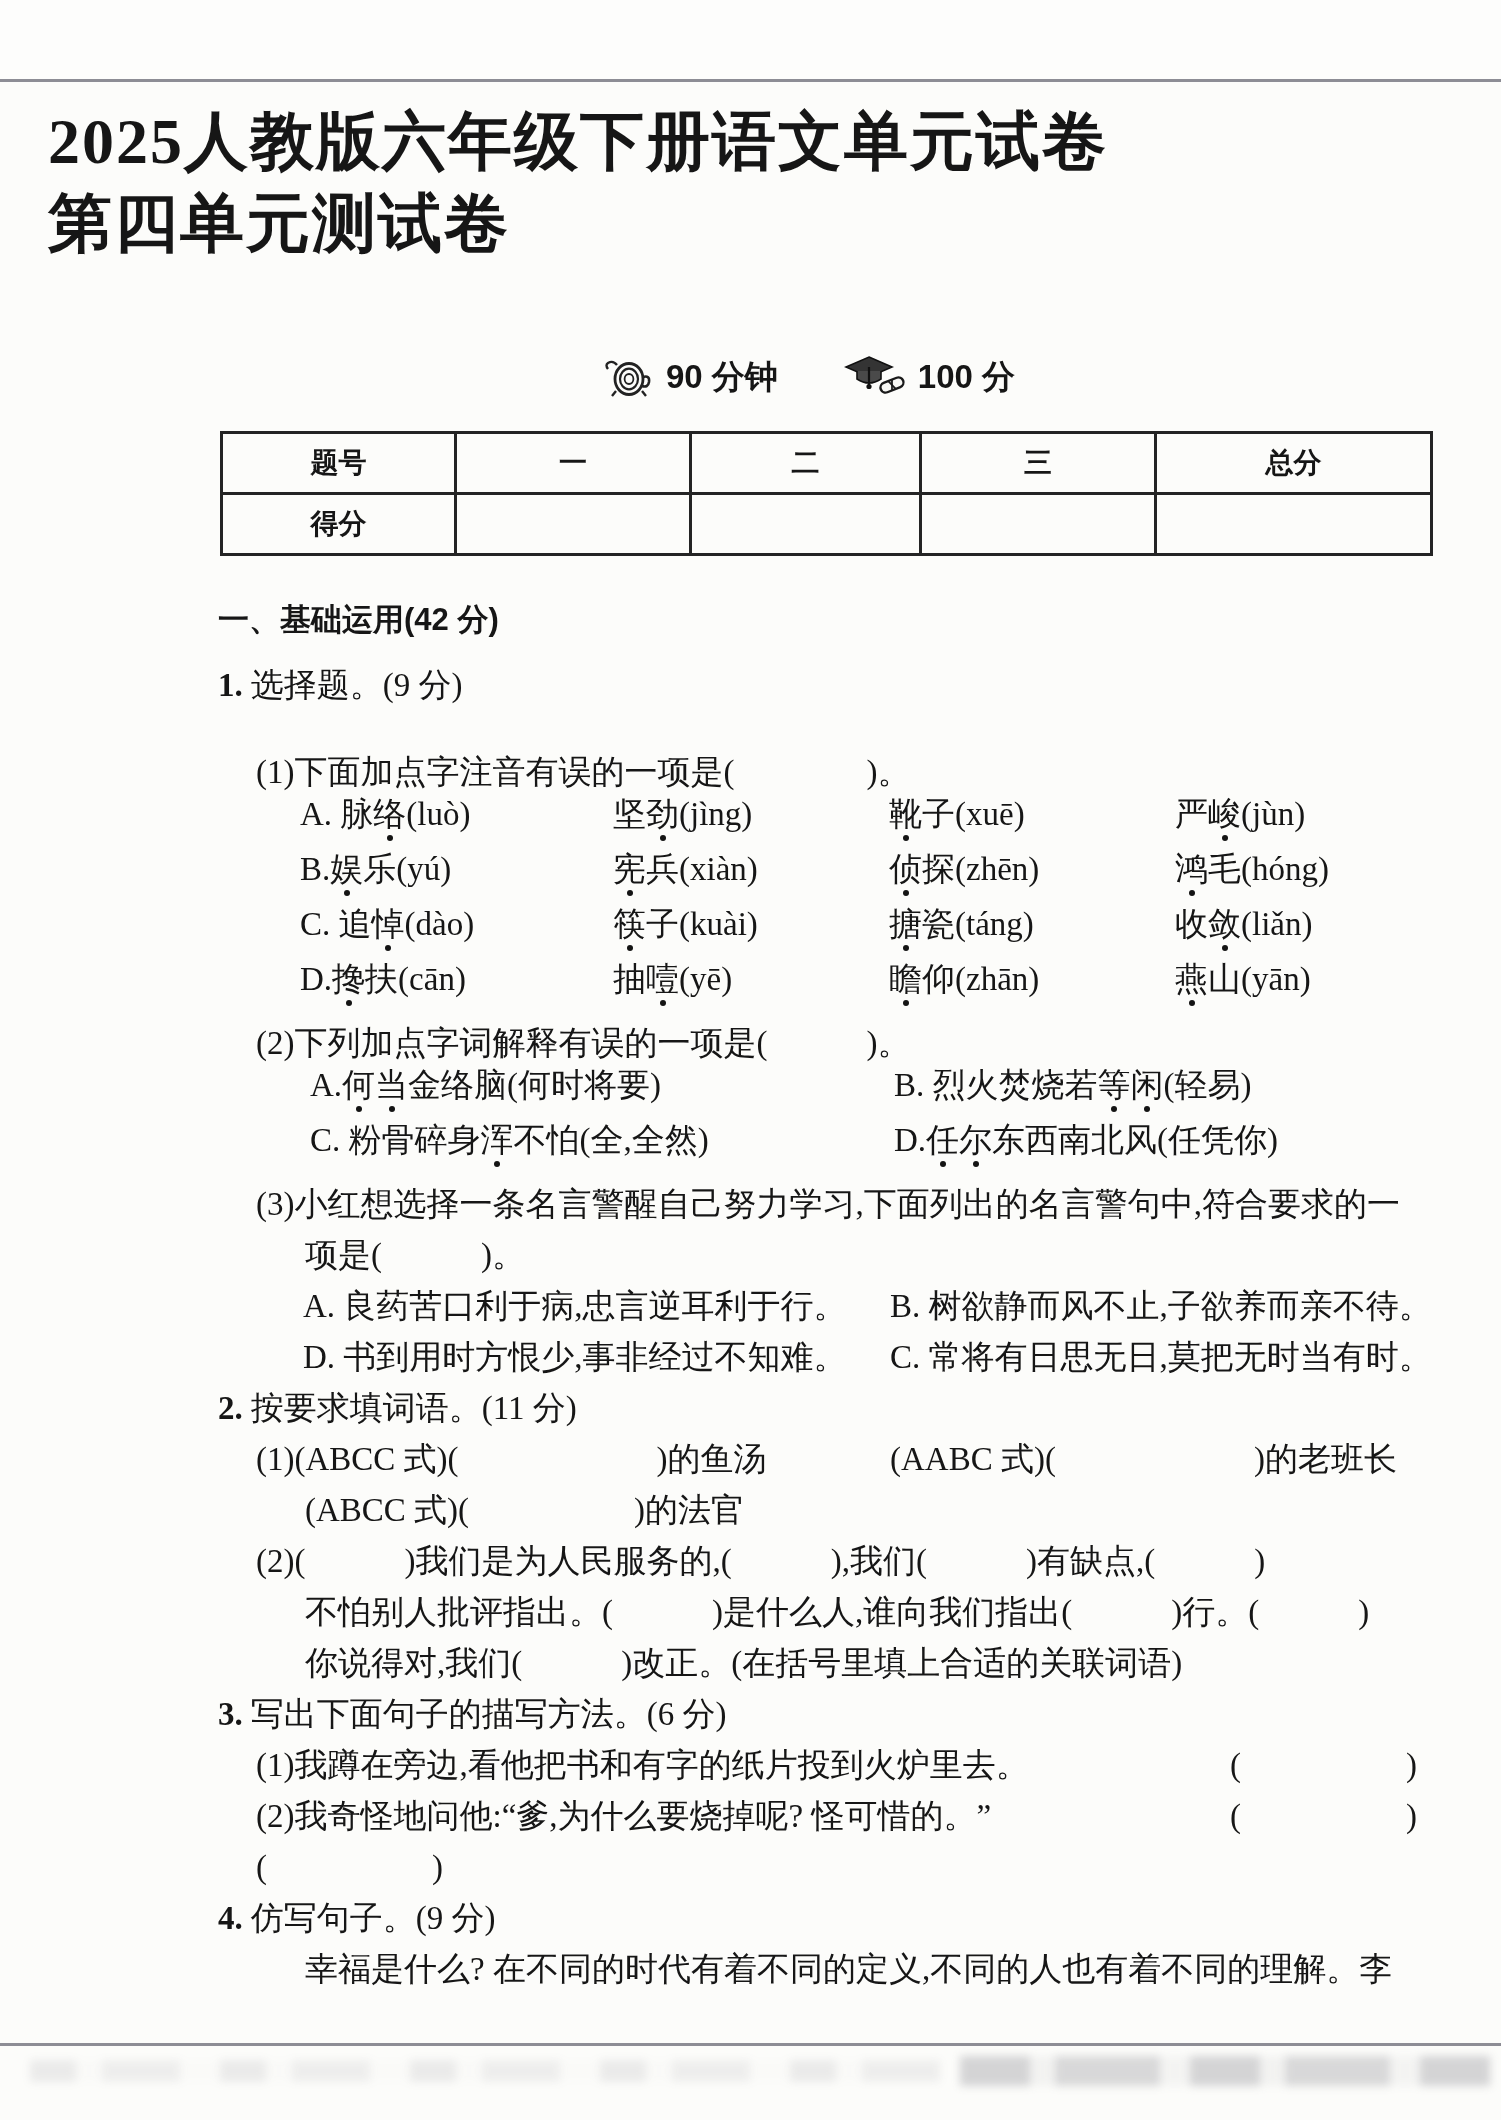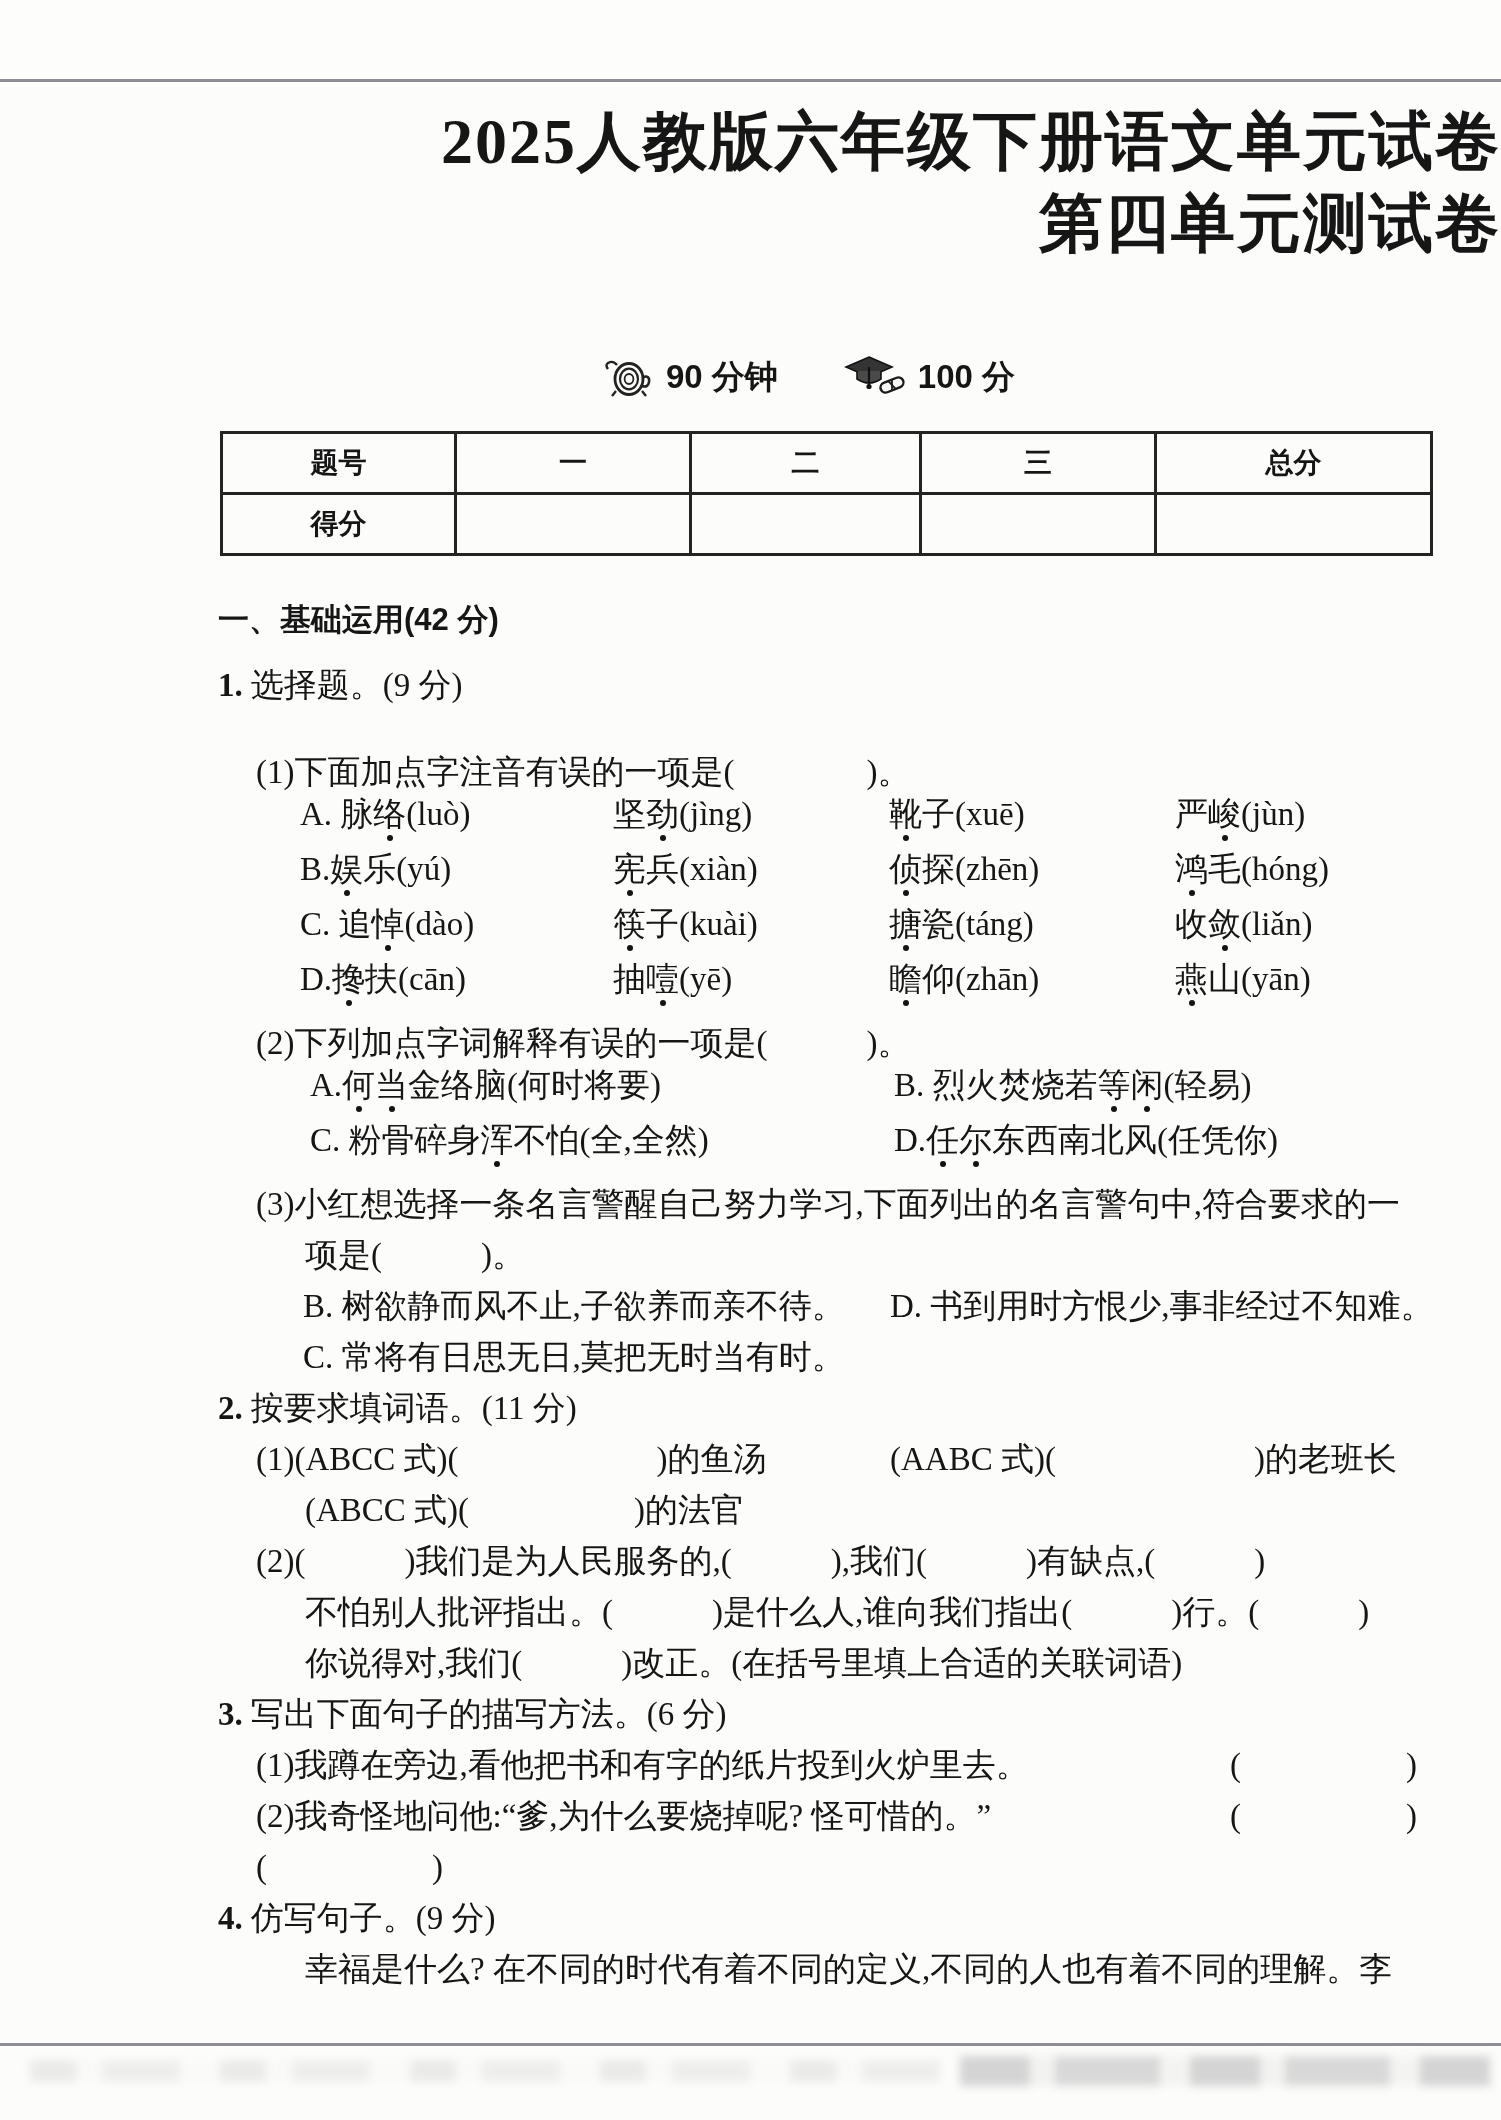--- a/index.html
+++ b/index.html
@@ -4,21 +4,21 @@
 <style>
   html,body{margin:0;padding:0;background:#e9e9e9;}
   .paper{
     position:relative;width:1501px;height:2120px;margin:0 auto;
     background:#fcfcfa;color:#161616;overflow:hidden;
     font-family:"Liberation Serif","DejaVu Serif",serif;
   }
   
   .topstrip{height:79px;background:#fdfdfc;border-bottom:3px solid #8d8d95;}
   
-  .t1,.t2{text-align:right;font-weight:900;font-size:64px;letter-spacing:2px;line-height:1.12;}
+  .t1,.t2{text-align:left;font-weight:900;font-size:64px;letter-spacing:2px;line-height:1.12;padding-left:48px;}
   .t1{margin-top:24px;}
   .t2{margin-top:10px;}
   
   .meta{
     display:flex;justify-content:center;align-items:center;gap:12px;
     margin-top:94px;transform:translateX(58px);
     font-family:"Liberation Sans","DejaVu Sans",sans-serif;
     font-size:33px;font-weight:700;
   }
   .meta .gap{width:42px;}
@@ -156,20 +156,21 @@
     <div class="optrow">A. <span class="dt">何</span><span class="dt">当</span>金络脑(何时将要)</div>
     <div class="optrow">B. 烈火焚烧若<span class="dt">等</span><span class="dt">闲</span>(轻易)</div>
     <div class="optrow">C. 粉骨碎身<span class="dt">浑</span>不怕(全,全然)</div>
     <div class="optrow">D. <span class="dt">任</span><span class="dt">尔</span>东西南北风(任凭你)</div>
   </div>
 
   <div class="row ml2">(3)小红想选择一条名言警醒自己努力学习,下面列出的名言警句中,符合要求的一</div>
   <div class="row ml3">项是(　　　)。</div>
 
   <div class="grid2b">
+    <div class="row">A. 良药苦口利于病,忠言逆耳利于行。</div>
     <div class="row">B. 树欲静而风不止,子欲养而亲不待。</div>
     <div class="row">D. 书到用时方恨少,事非经过不知难。</div>
     <div class="row">C. 常将有日思无日,莫把无时当有时。</div>
   </div>
 
   <div class="row qtitle">
     <span class="qnum">2.</span>
     <span>按要求填词语。(11 分)</span>
   </div>
   <div class="gridq2">

